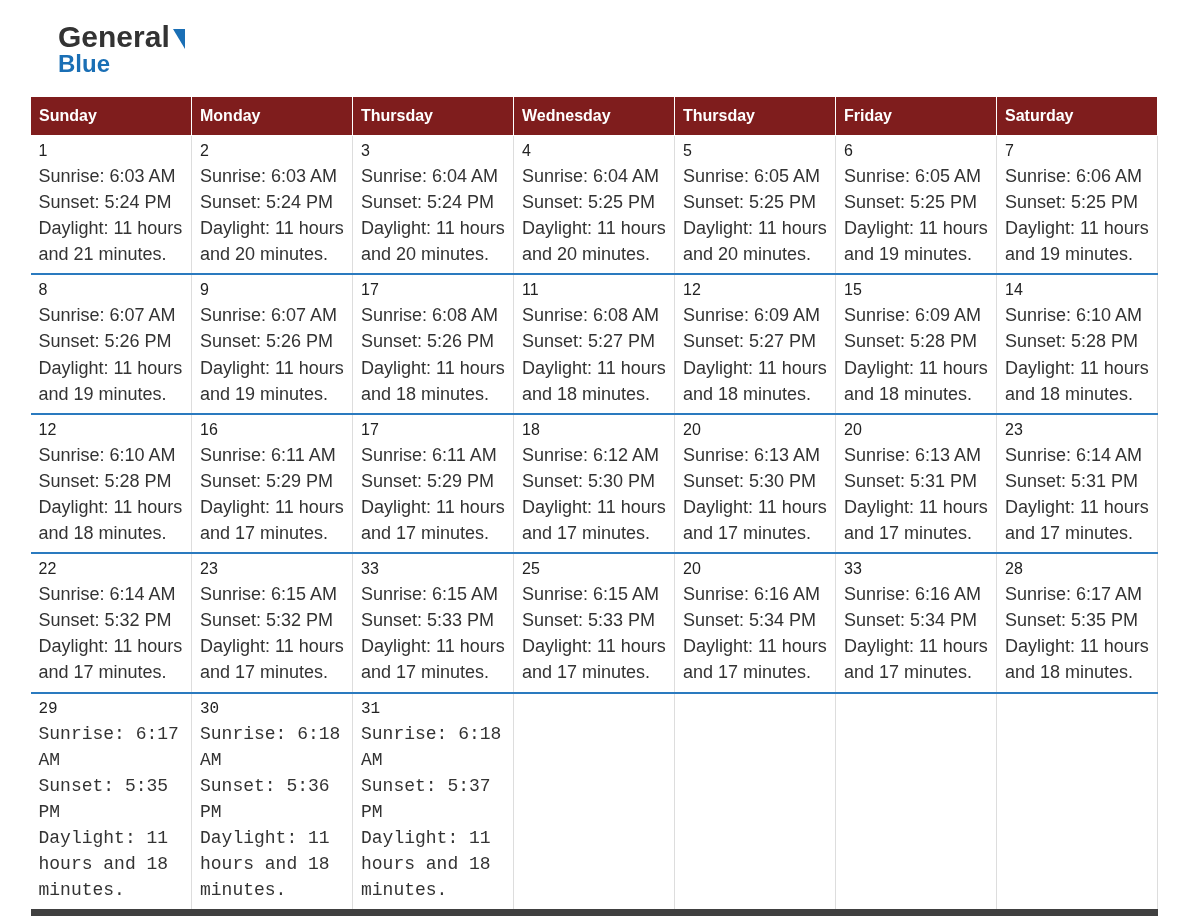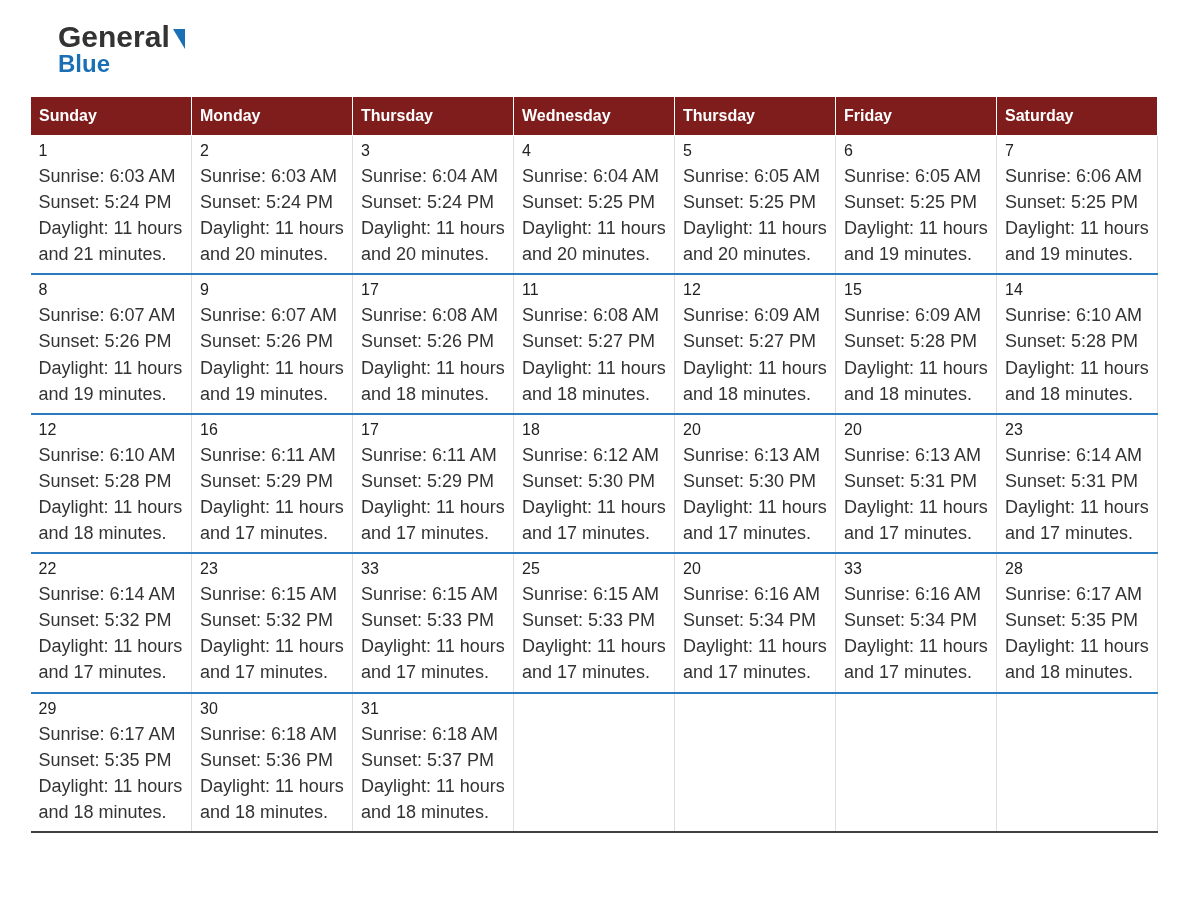--- a/index.html
+++ b/index.html
@@ -64,21 +64,22 @@
       color: #222;
       display: block;
       margin-bottom: 3px;
     }
     .day-info {
       font-size: 18px;
       color: #333;
       line-height: 1.45;
     }
     tbody tr:last-child td {
-      border-bottom: 2px solid #404040;
+      border-bottom: 7px solid #404040;
+      font-family: Liberation Mono, monospace;
     }
     .logo-wrapper {
       display: flex;
       flex-direction: column;
     }
     .logo-row1 {
       display: flex;
       align-items: center;
     }
     .logo-general {

